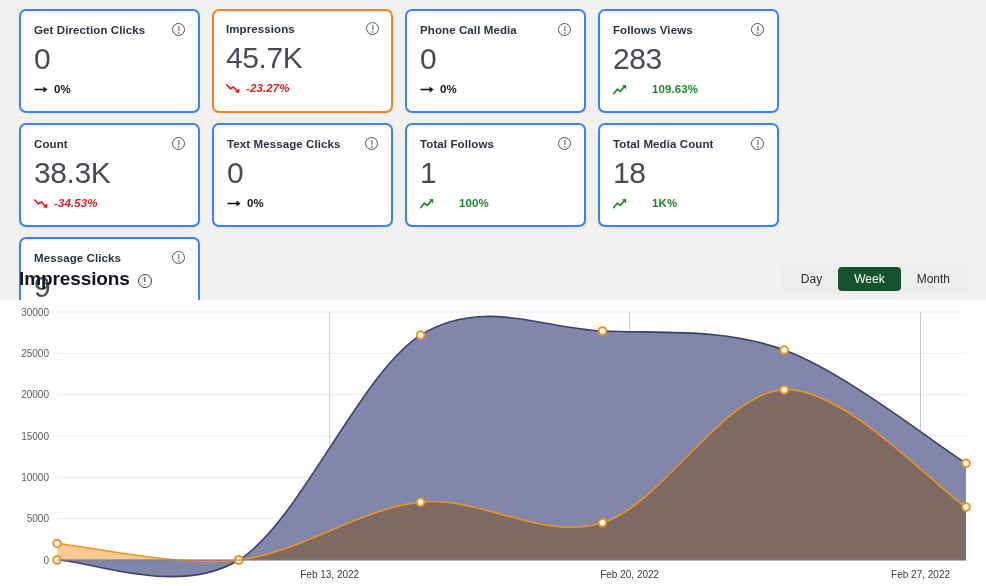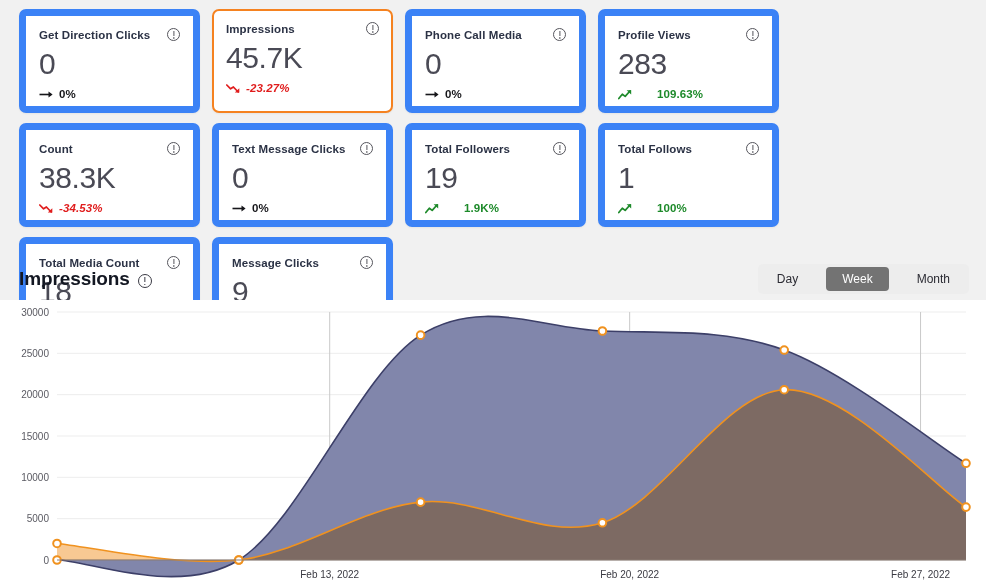--- a/index.html
+++ b/index.html
@@ -17,21 +17,21 @@
     left: 19px; top: 9px;
     width: 950px;
     display: flex;
     flex-wrap: wrap;
     gap: 10px 12px;
   }
   .kpi-card {
     width: 181px;
     height: 104px;
     background: #ffffff;
-    border: 7px solid #3b82f6;
+    border: 2px solid #3b82f6;
     border-radius: 7px;
     padding: 12px 13px 0 13px;
     position: relative;
     box-shadow: 0 1px 2px rgba(0,0,0,0.05);
   }
   .kpi-card.selected {
     border: 2px solid #f58220;
     padding: 11px 12px 0 12px;
   }
   .kpi-head {
@@ -130,35 +130,35 @@
     left: 50%; top: 9px;
     width: 1.4px; height: 1.4px;
     background: #3a3a44;
     transform: translateX(-50%);
   }
   .range-toggle {
     display: flex;
     background: #ededed;
     border-radius: 5px;
     padding: 3px;
-    gap: 12px;
+    gap: 0px;
   }
   .range-btn {
     font-size: 12px;
     color: #2b2b33;
     padding: 5px 16px;
     border-radius: 4px;
     cursor: pointer;
     background: transparent;
     border: none;
     font-family: "Liberation Sans", sans-serif;
     line-height: 14px;
   }
   .range-btn.active {
-    background: #737373;
+    background: #14532d;
     color: #ffffff;
     font-weight: normal;
     text-align: center;
   }
 
   
   .plot-wrap {
     position: absolute;
     left: 0px; top: 300px;
     width: 986px; height: 286px;
@@ -221,21 +221,21 @@
         <div class="kpi-delta flat">
           <svg width="15" height="11" viewBox="0 0 15 11" class="trend-svg">
             <path d="M0.5 5.5 H12" stroke="#16161a" stroke-width="1.6" fill="none"></path>
             <path d="M9.5 2.6 L13.6 5.5 L9.5 8.4 Z" fill="#16161a"></path>
           </svg>
           <span>0%</span>
         </div>
       </div>
       <div class="kpi-card">
         <div class="kpi-head">
-          <div class="kpi-title">Profile Views</div>
+          <div class="kpi-title">Follows Views</div>
           <div class="info-icon"></div>
         </div>
         <div class="kpi-value">283</div>
         <div class="kpi-delta up">
           <svg width="15" height="11" viewBox="0 0 15 11" class="trend-svg">
             <path d="M0.8 9.5 L4.3 5.2 L7.2 7.4 L12.2 1.8" stroke="#1d8a2a" stroke-width="1.7" fill="none" stroke-linecap="round" stroke-linejoin="round"></path>
             <path d="M8.6 1.2 H13.2 V5.6 Z" fill="#1d8a2a"></path>
           </svg>
           <span>109.63%</span>
         </div>
@@ -259,34 +259,20 @@
           <div class="kpi-title">Text Message Clicks</div>
           <div class="info-icon"></div>
         </div>
         <div class="kpi-value">0</div>
         <div class="kpi-delta flat">
           <svg width="15" height="11" viewBox="0 0 15 11" class="trend-svg">
             <path d="M0.5 5.5 H12" stroke="#16161a" stroke-width="1.6" fill="none"></path>
             <path d="M9.5 2.6 L13.6 5.5 L9.5 8.4 Z" fill="#16161a"></path>
           </svg>
           <span>0%</span>
-        </div>
-      </div>
-      <div class="kpi-card">
-        <div class="kpi-head">
-          <div class="kpi-title">Total Followers</div>
-          <div class="info-icon"></div>
-        </div>
-        <div class="kpi-value">19</div>
-        <div class="kpi-delta up">
-          <svg width="15" height="11" viewBox="0 0 15 11" class="trend-svg">
-            <path d="M0.8 9.5 L4.3 5.2 L7.2 7.4 L12.2 1.8" stroke="#1d8a2a" stroke-width="1.7" fill="none" stroke-linecap="round" stroke-linejoin="round"></path>
-            <path d="M8.6 1.2 H13.2 V5.6 Z" fill="#1d8a2a"></path>
-          </svg>
-          <span>1.9K%</span>
         </div>
       </div>
       <div class="kpi-card">
         <div class="kpi-head">
           <div class="kpi-title">Total Follows</div>
           <div class="info-icon"></div>
         </div>
         <div class="kpi-value">1</div>
         <div class="kpi-delta up">
           <svg width="15" height="11" viewBox="0 0 15 11" class="trend-svg">

